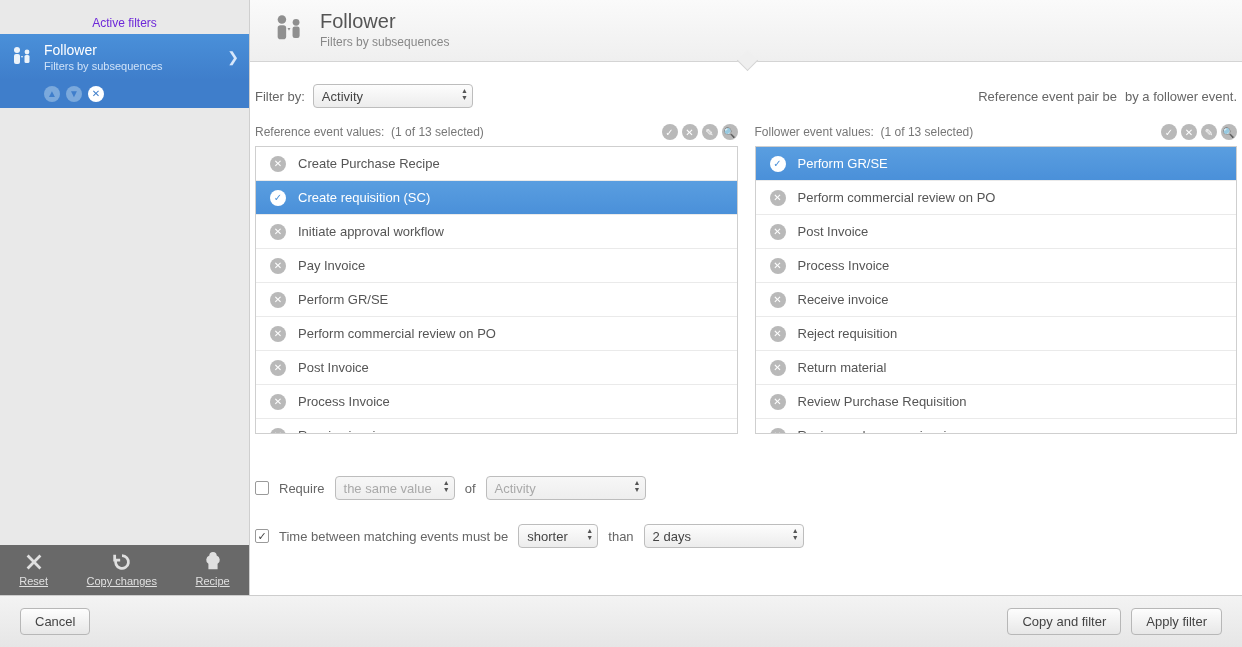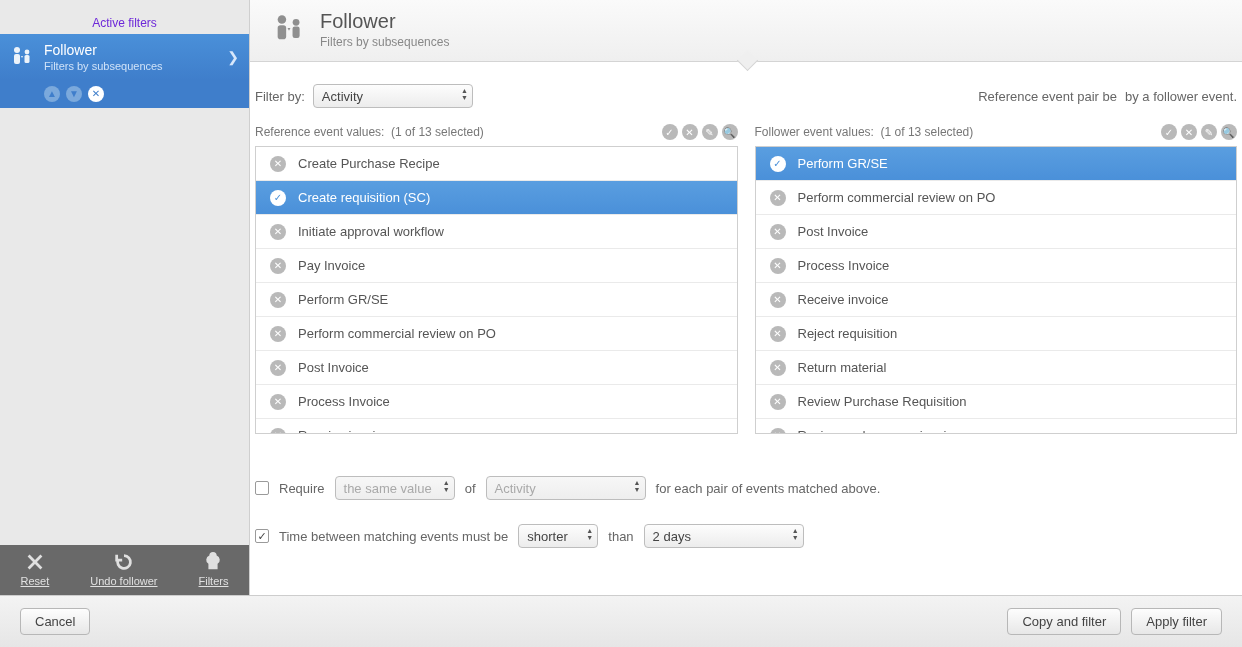--- a/index.html
+++ b/index.html
@@ -106,27 +106,27 @@
           <svg viewBox="0 0 24 24">
               <path d="M5 5l14 14M19 5L5 19" stroke="#e0e0e0" stroke-width="3" fill="none"></path>
             </svg>
           <span>Reset</span>
         </div>
         <div class="foot-btn">
           <svg viewBox="0 0 24 24">
               <path d="M12 5a7 7 0 1 1-6.3 4" fill="none" stroke="#e0e0e0" stroke-width="3"></path>
               <path d="M4 4v6h6" fill="none" stroke="#e0e0e0" stroke-width="3"></path>
             </svg>
-          <span>Undo follower</span>
+          <span>Copy changes</span>
         </div>
         <div class="foot-btn">
           <svg viewBox="0 0 24 24">
               <path d="M7 20h10v-6a5 5 0 0 0-1-9 4 4 0 0 0-8 0 5 5 0 0 0-1 9z"></path>
             </svg>
-          <span>Filters</span>
+          <span>Recipe</span>
         </div>
       </div>
     </div>
 
     <div class="main">
       <div class="main-header">
         <span class="main-header-icon">
           <svg viewBox="0 0 24 24" fill="#8f8f8f">
               <circle cx="7" cy="6" r="3"></circle>
               <rect x="4" y="10" width="6" height="10" rx="2"></rect>
@@ -272,21 +272,20 @@
                 </span>
             </div>
             <span>of</span>
             <div class="select lg disabled">
               <span>Activity</span>
               <span class="stepper">
                   <span>▲</span>
                   <span>▼</span>
                 </span>
             </div>
-            <span>for each pair of events matched above.</span>
           </div>
 
           <div class="opt-row">
             <span class="chk checked"></span>
             <span>Time between matching events must be</span>
             <div class="select sm">
               <span>shorter</span>
               <span class="stepper">
                   <span>▲</span>
                   <span>▼</span>

